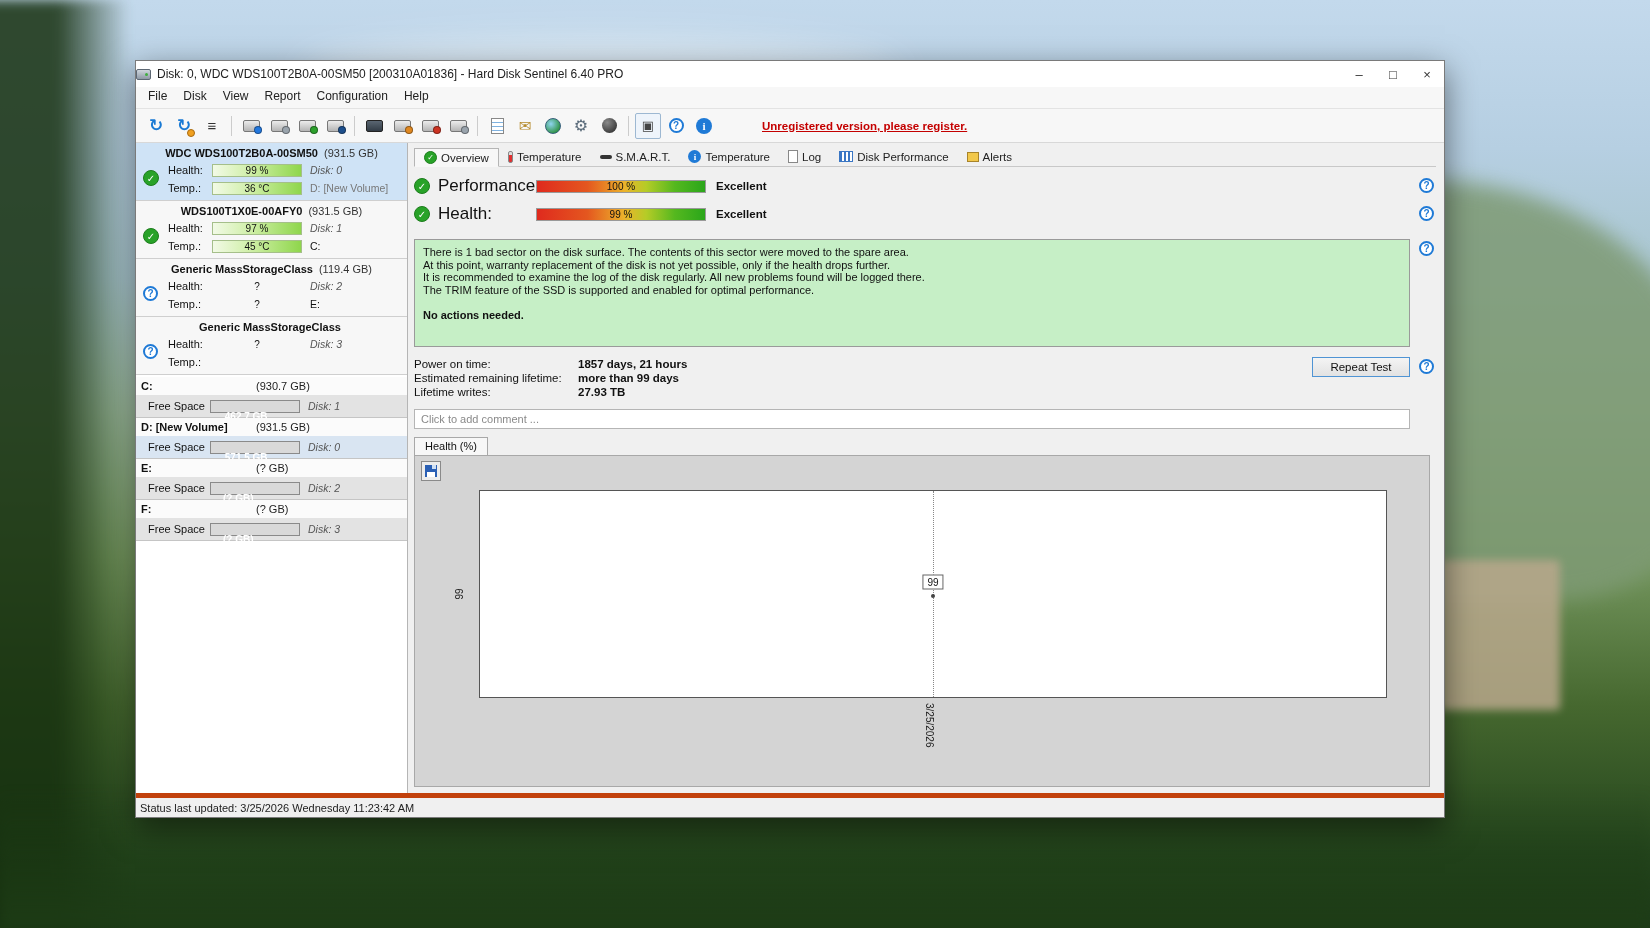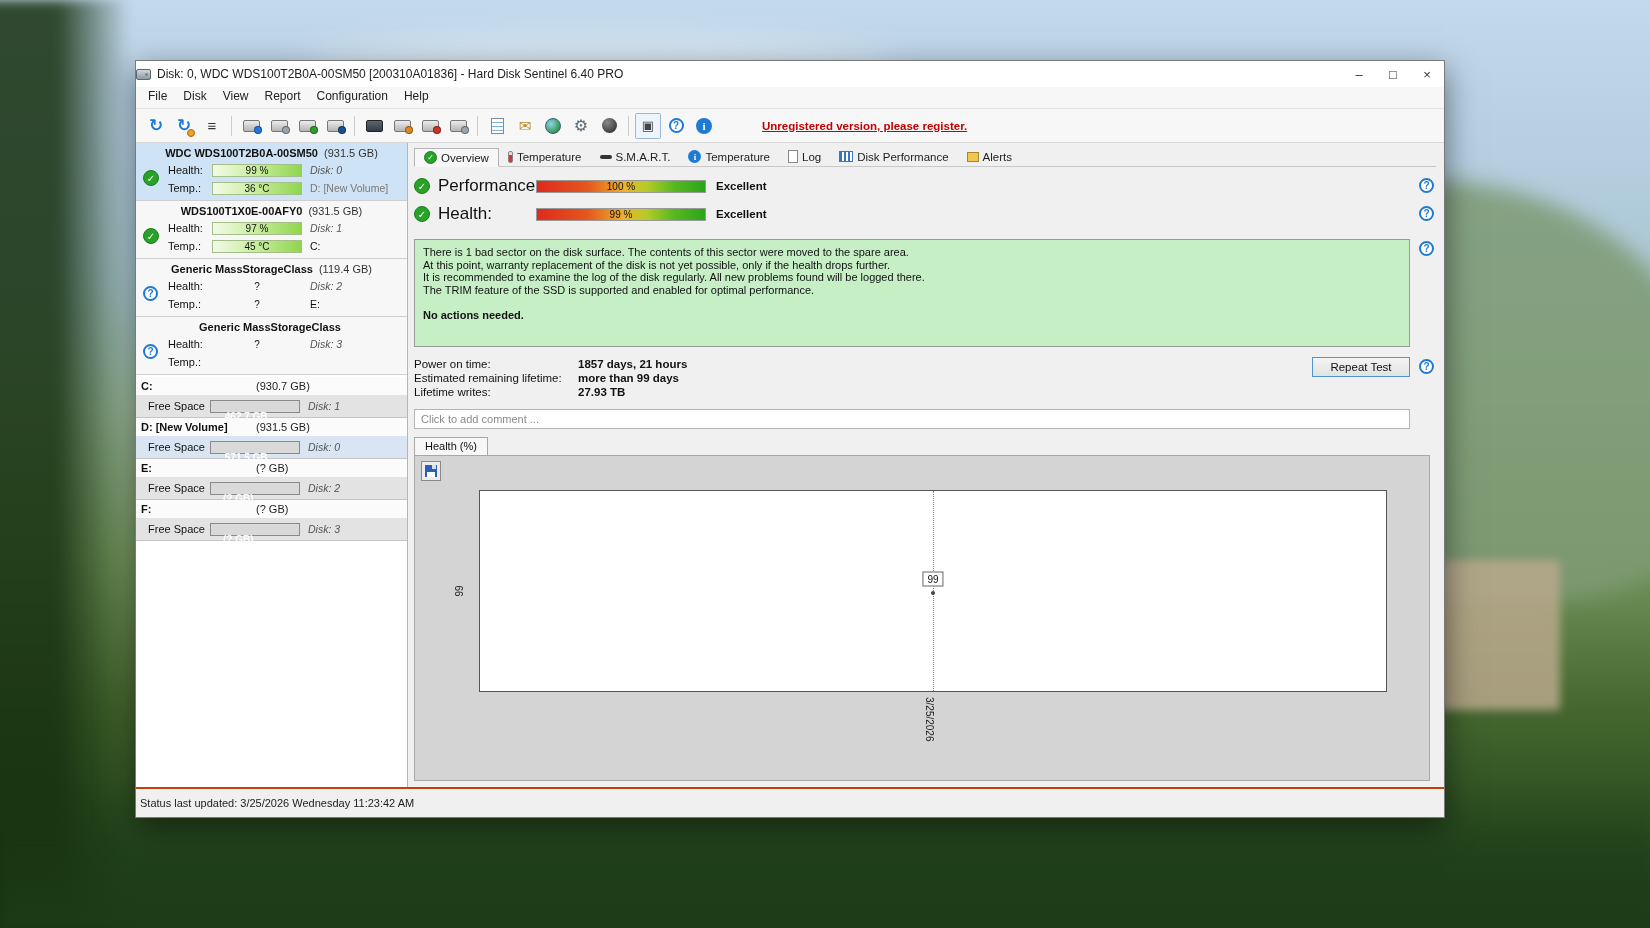--- a/index.html
+++ b/index.html
@@ -129,21 +129,21 @@
   .floppy { width:12px; height:12px; background:#2a5fb4; position:relative; }
   .floppy::after { content:""; position:absolute; left:2px; bottom:0; width:8px; height:5px; background:#fff; }
   .floppy::before { content:""; position:absolute; right:1px; top:0; width:4px; height:4px; background:#cfe0f4; }
   .plot { position:absolute; left:64px; right:42px; top:34px; bottom:88px; background:#fff; border:1px solid #555; }
   .vline { position:absolute; left:50%; top:0; bottom:0; border-left:1px dotted #888; }
   .pt-label { position:absolute; left:50%; top:44%; transform:translate(-50%,-50%); background:#fff; border:1px solid #666; font-size:10px; padding:0 4px; line-height:13px; }
   .pt-dot { position:absolute; left:50%; top:51%; width:4px; height:4px; background:#444; border-radius:50%; transform:translate(-50%,-50%); }
   .ytick { position:absolute; left:-26px; top:50%; transform:translate(0,-50%) rotate(-90deg); font-size:10px; color:#222; }
   .xtick { position:absolute; left:50%; top:100%; transform:translate(2px,6px) rotate(90deg); transform-origin:0 0; font-size:10px; color:#222; white-space:nowrap; }
 
-  .statusbar { height:30px; border-top:2px solid #c2410c; background:#f0f0f0; display:flex; align-items:center; padding-left:4px; font-size:11px; color:#222; flex:0 0 auto; }
+  .statusbar { height:24px; border-top:5px solid #c2410c; background:#f0f0f0; display:flex; align-items:center; padding-left:4px; font-size:11px; color:#222; flex:0 0 auto; }
 </style>
 </head>
 <body>
 
 <div class="desktop">
   <div class="bg-blob bg-trees-left"></div>
   <div class="bg-blob bg-mountain-right"></div>
   <div class="bg-blob bg-castle"></div>
   <div class="bg-blob bg-cloud1"></div>
   <div class="bg-blob bg-cloud2"></div>

